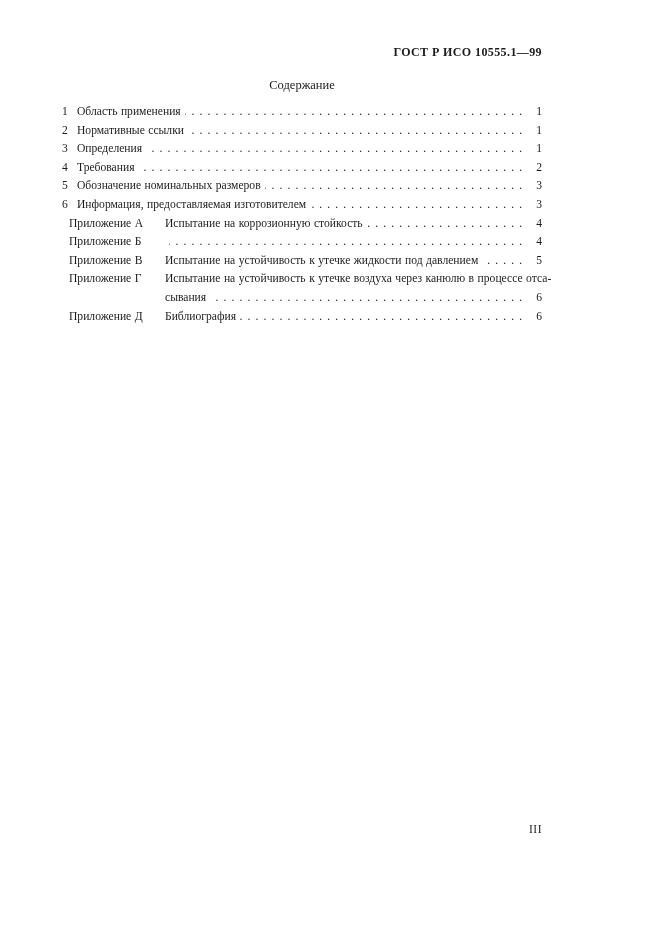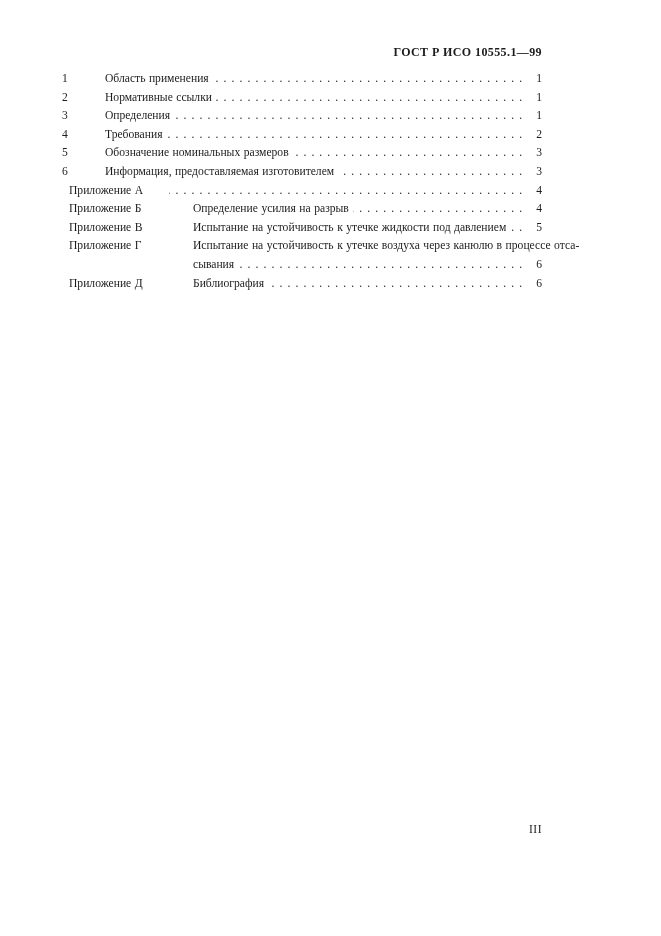--- a/index.html
+++ b/index.html
@@ -38,21 +38,21 @@
   .toc-row { display: flex; align-items: baseline; }
   .num {
     flex: 0 0 15px;
     white-space: nowrap;
   }
   .app-label {
     flex: 0 0 96px;
     white-space: nowrap;
     margin-left: 7px;
   }
-  .title { white-space: nowrap; margin-left: 28px; }
+  .title { white-space: nowrap; }
   .leader {
     flex: 1 1 auto;
     position: relative;
     overflow: hidden;
     align-self: stretch;
     margin-left: 4px;
     margin-right: 5px;
     min-width: 0;
   }
   .leader::after {
@@ -77,20 +77,21 @@
     text-align: center;
   }
 </style>
 </head>
 <body>
 
 <div class="page">
 
   <div class="doc-header">ГОСТ Р ИСО 10555.1—99</div>
 
+  <div class="content-title">Содержание</div>
 
   <div class="toc">
 
     <div class="toc-row">
       <span class="num">1</span>
       <span class="title">Область применения</span>
       <span class="leader"></span>
       <span class="page-num">1</span>
     </div>
 
@@ -124,27 +125,27 @@
 
     <div class="toc-row">
       <span class="num">6</span>
       <span class="title">Информация, предоставляемая изготовителем</span>
       <span class="leader"></span>
       <span class="page-num">3</span>
     </div>
 
     <div class="toc-row">
       <span class="app-label">Приложение А</span>
+      <span class="title">Испытание на коррозионную стойкость</span>
       <span class="leader"></span>
       <span class="page-num">4</span>
     </div>
 
     <div class="toc-row">
       <span class="app-label">Приложение Б</span>
-      <span class="title">Определение усилия на разрыв</span>
       <span class="leader"></span>
       <span class="page-num">4</span>
     </div>
 
     <div class="toc-row">
       <span class="app-label">Приложение В</span>
       <span class="title">Испытание на устойчивость к утечке жидкости под давлением</span>
       <span class="leader"></span>
       <span class="page-num">5</span>
     </div>

